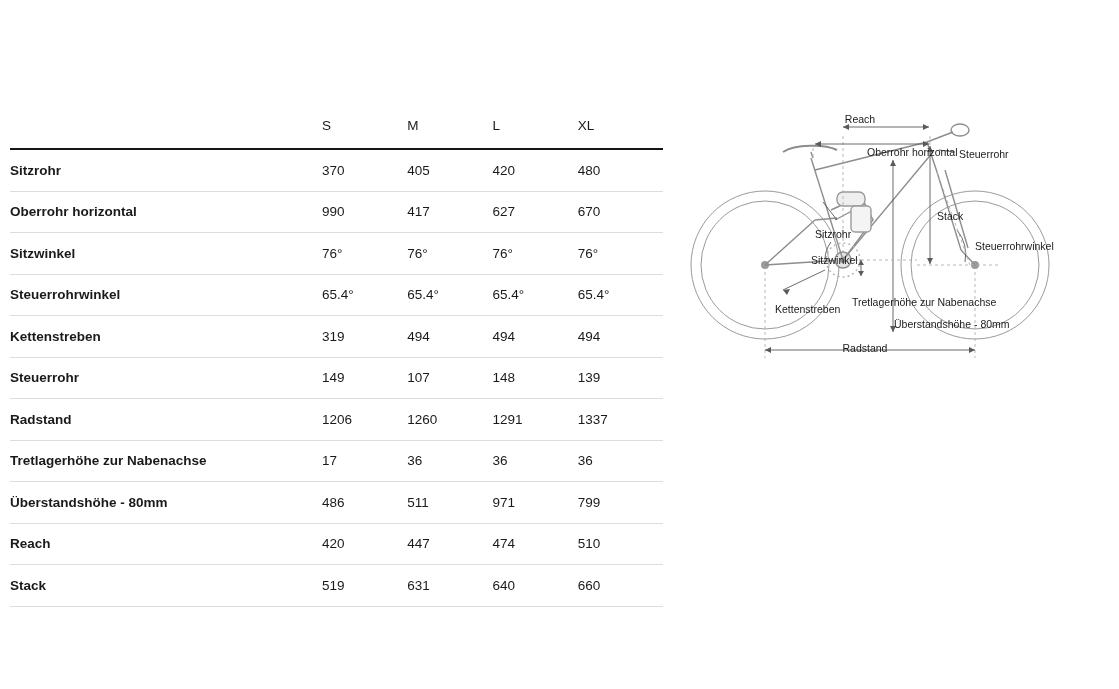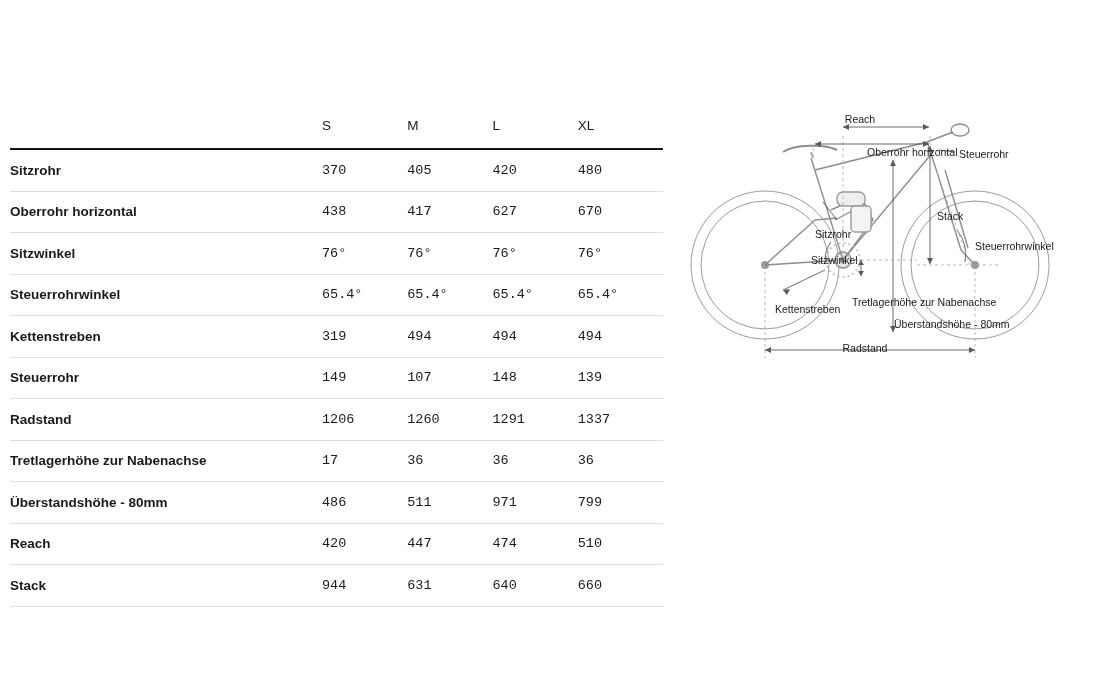--- a/index.html
+++ b/index.html
@@ -62,21 +62,20 @@
   table.geo tbody tr:last-child td {
     border-bottom: 1px solid #dddddd;
   }
   td.lbl {
     font-weight: bold;
     font-size: 13.5px;
   }
   td.val {
     font-weight: normal;
     font-size: 13.5px;
-    font-family: Liberation Mono, monospace;
   }
 
   
   .diagram {
     position: absolute;
     left: 665px;
     top: 100px;
     width: 448px;
     height: 290px;
   }
@@ -115,21 +114,21 @@
       <tbody>
         <tr>
           <td class="lbl">Sitzrohr</td>
           <td class="val">370</td>
           <td class="val">405</td>
           <td class="val">420</td>
           <td class="val">480</td>
         </tr>
         <tr>
           <td class="lbl">Oberrohr horizontal</td>
-          <td class="val">438</td>
+          <td class="val">990</td>
           <td class="val">417</td>
           <td class="val">627</td>
           <td class="val">670</td>
         </tr>
         <tr>
           <td class="lbl">Sitzwinkel</td>
           <td class="val">76°</td>
           <td class="val">76°</td>
           <td class="val">76°</td>
           <td class="val">76°</td>
@@ -178,21 +177,21 @@
         </tr>
         <tr>
           <td class="lbl">Reach</td>
           <td class="val">420</td>
           <td class="val">447</td>
           <td class="val">474</td>
           <td class="val">510</td>
         </tr>
         <tr>
           <td class="lbl">Stack</td>
-          <td class="val">944</td>
+          <td class="val">519</td>
           <td class="val">631</td>
           <td class="val">640</td>
           <td class="val">660</td>
         </tr>
       </tbody>
     </table>
   </div>
 
   <div class="diagram">
     <svg width="448" height="290" viewBox="0 0 448 290" xmlns="http://www.w3.org/2000/svg">

